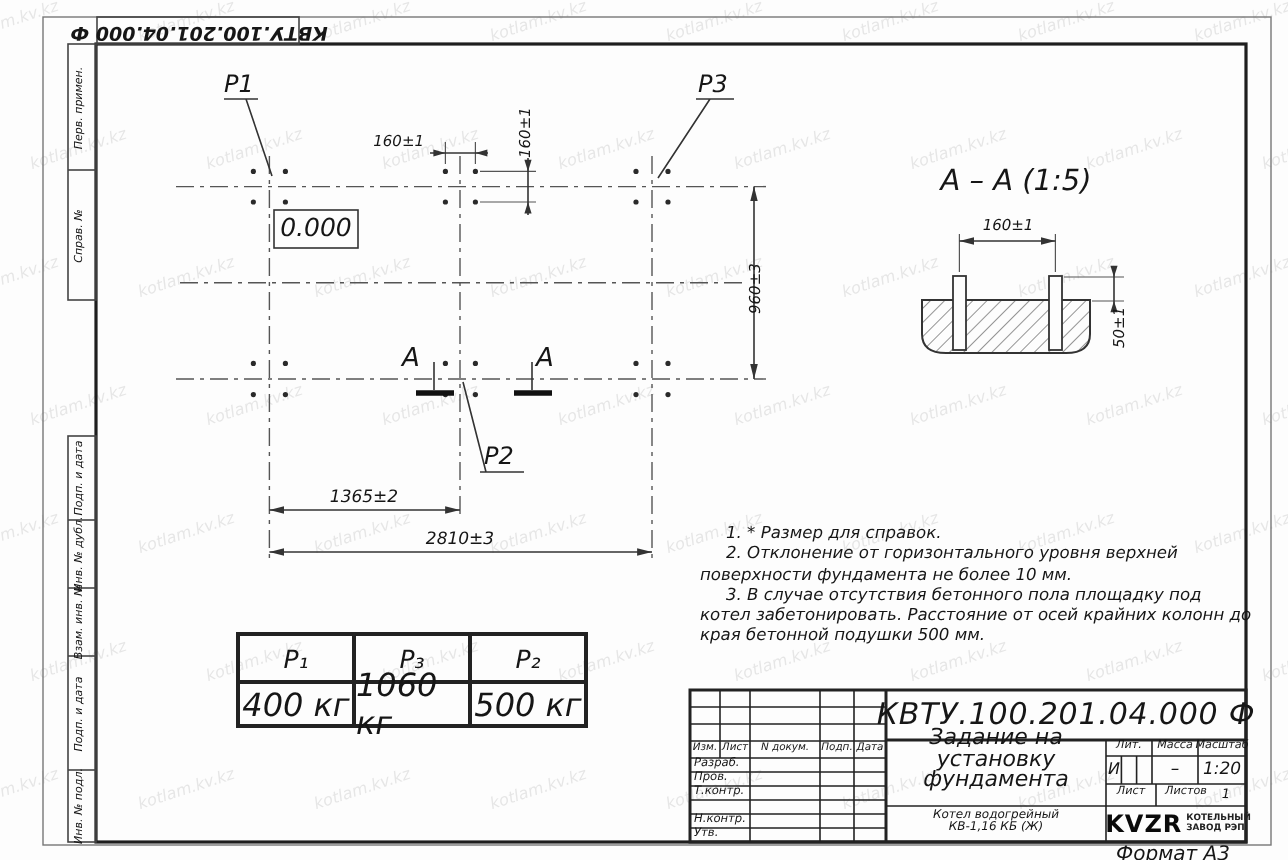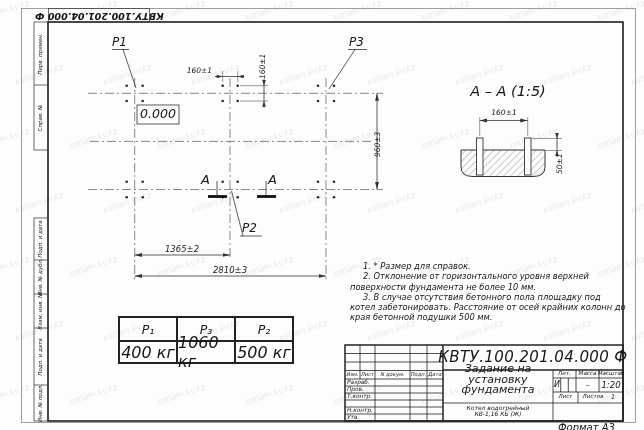--- a/index.html
+++ b/index.html
@@ -277,15 +277,23 @@
   <div class="t c" style="left:553px;top:371px;width:23px;font-size:5.6px;">Лит.</div>
   <div class="t c" style="left:576px;top:371px;width:23px;font-size:5.6px;">Масса</div>
   <div class="t c" style="left:599px;top:371px;width:24px;font-size:5.6px;">Масштаб</div>
   <div class="t c" style="left:553px;top:379px;width:8px;height:12px;font-size:8px;">И</div>
   <div class="t c" style="left:576px;top:379px;width:23px;height:12px;font-size:8.5px;">–</div>
   <div class="t c" style="left:599px;top:379px;width:24px;height:12px;font-size:8.5px;">1:20</div>
   <div class="t c" style="left:553px;top:394px;width:25px;font-size:5.6px;">Лист</div>
   <div class="t c" style="left:580px;top:394px;width:26px;font-size:5.6px;">Листов</div>
   <div class="t c" style="left:606px;top:393.5px;width:14px;font-size:6.5px;">1</div>
 
+  <div class="logo">
+    <div class="coil"></div>
+    <span class="kvzr">KVZR</span>
+    <span class="plant">
+      <span>КОТЕЛЬНЫЙ</span>
+      <span>ЗАВОД РЭП</span>
+    </span>
+  </div>
 
   <div class="t" style="left:558px;top:423px;font-size:10px;">Формат А3</div>
 </div>
 
 </body></html>

